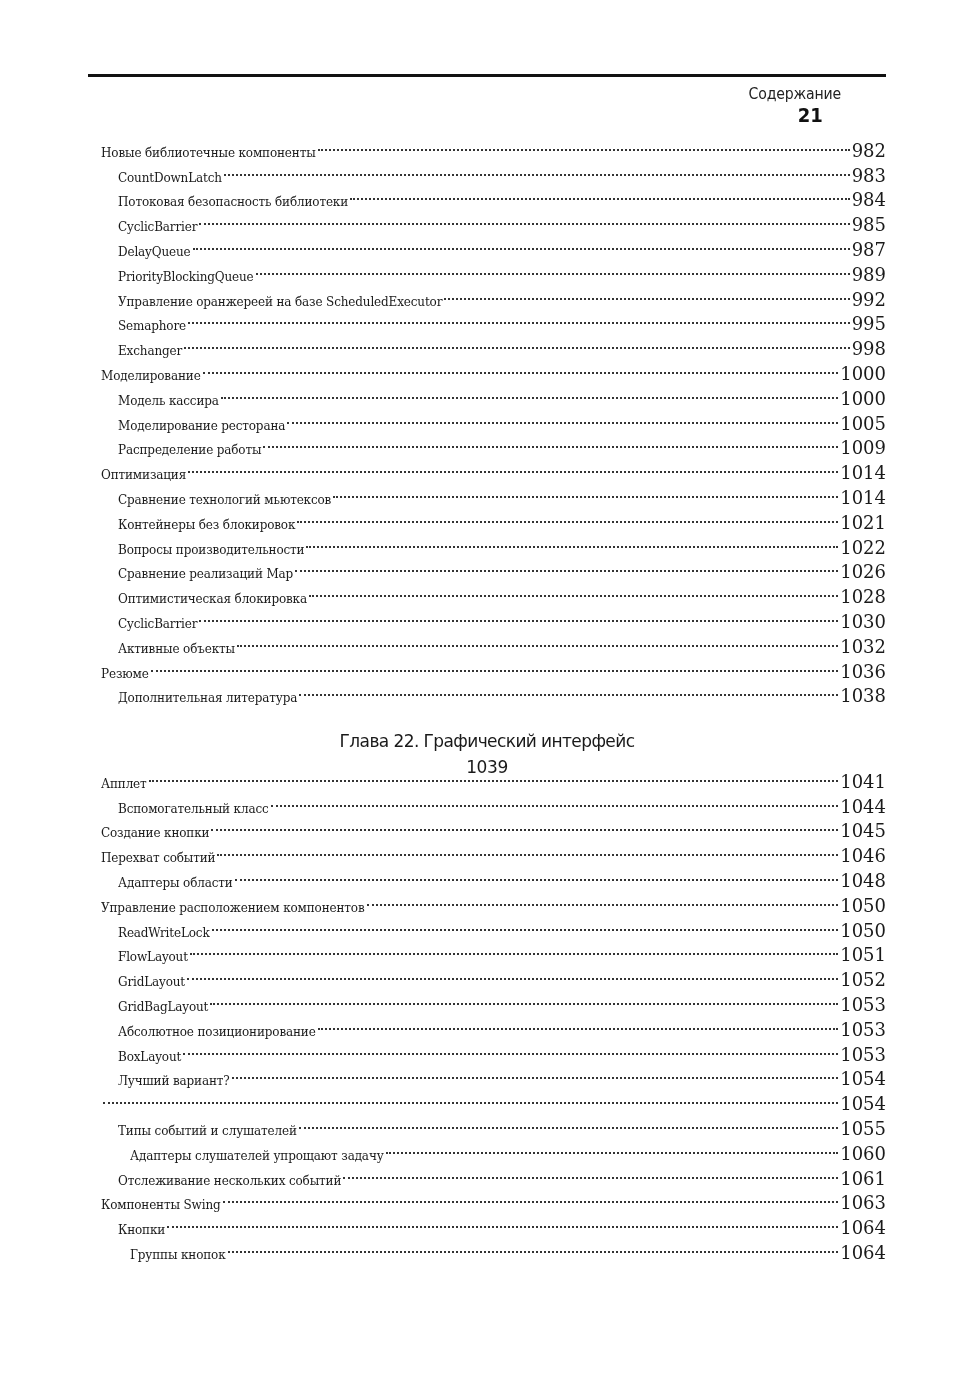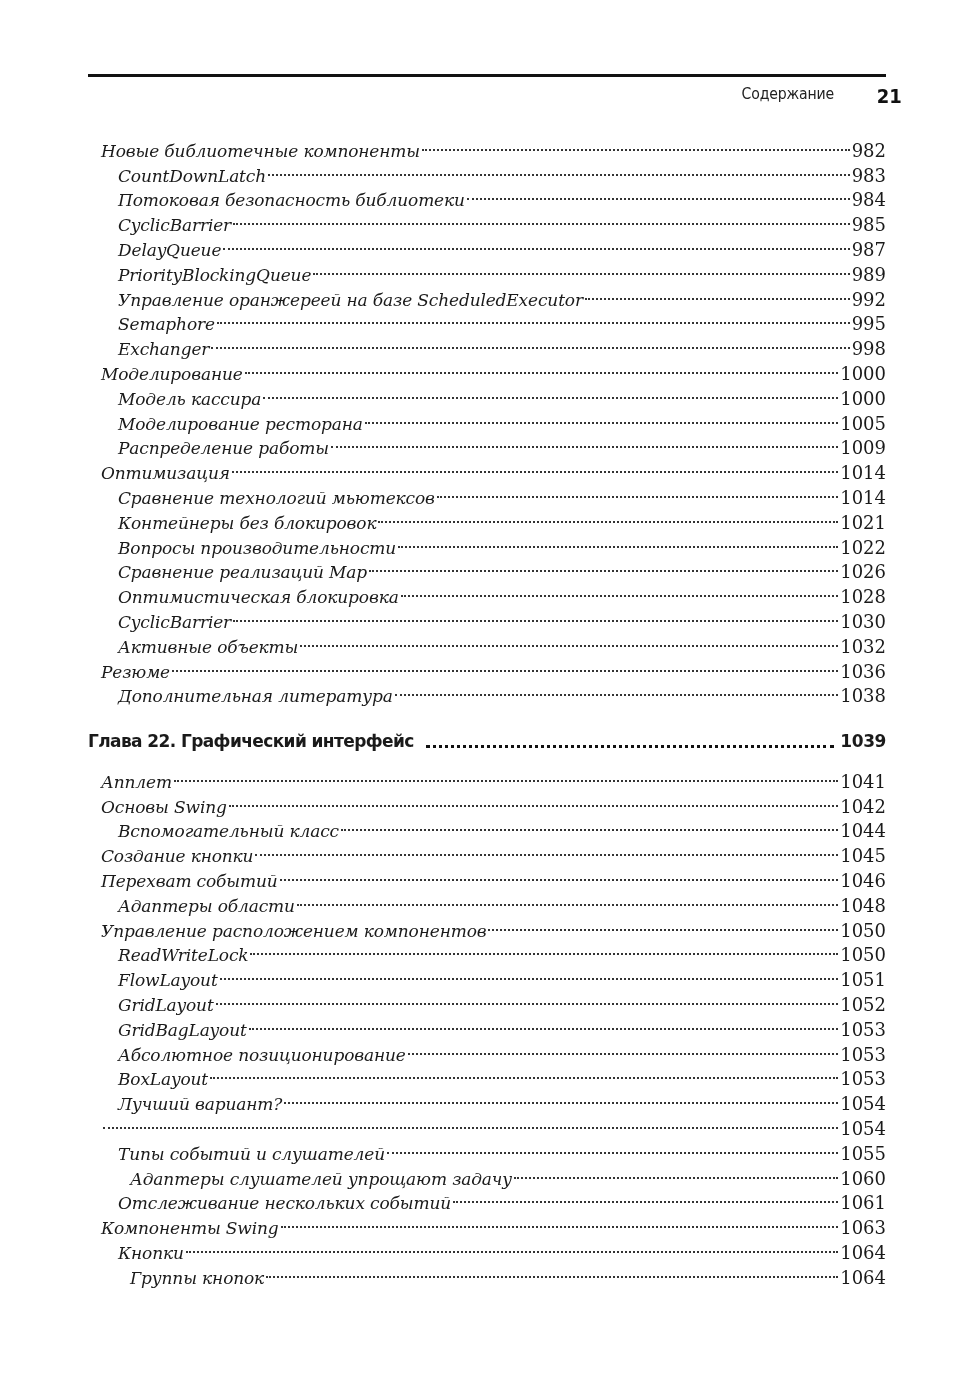--- a/index.html
+++ b/index.html
@@ -1,32 +1,32 @@
 <!DOCTYPE html>
 <html><head>
 <meta charset="utf-8">
 <style>
   html, body { margin: 0; padding: 0; background: #ffffff; }
   body { width: 974px; height: 1376px; position: relative; overflow: hidden; color: #1a1a1a; }
   .rule { position: absolute; left: 88px; top: 74px; width: 798px; height: 3px; background: #111; }
-  .running-head { position: absolute; top: 84px; right: 72px; display: flex; align-items: flex-start; gap: 0; }
+  .running-head { position: absolute; top: 84px; right: 93px; display: flex; align-items: center; gap: 0; flex-direction: column; }
   .rh-title { font-family: "DejaVu Sans", sans-serif; font-size: 16px; color: #222; margin-right: 40px; letter-spacing: -0.2px; transform: scaleX(0.88); transform-origin: right; }
   .rh-page { font-family: "DejaVu Sans", sans-serif; font-weight: bold; font-size: 20px; color: #111; transform: scaleX(0.9); transform-origin: right; }
   .toc { position: absolute; left: 101px; width: 785px; font-family: "DejaVu Serif", serif; font-size: 17.2px; }
   .toc-block-1 { top: 132px; }
   .toc-block-2 { top: 763px; }
   .row { display: flex; align-items: baseline; height: 24.8px; line-height: 24.8px; white-space: nowrap; }
-  .row .t { flex: 0 0 auto; letter-spacing: -0.15px; font-size: 17px; transform-origin: left; font-style: italic; }
+  .row .t { flex: 0 0 auto; letter-spacing: -0.15px; font-size: 12px; transform-origin: left; }
   .row .dots { flex: 1 1 auto; overflow: hidden; margin: 0 2px; position: relative; height: 24.8px; }
   .row .dots::before { content: ""; position: absolute; left: 0; right: 0; bottom: 6px; border-bottom: 2px dotted #333; }
   .row .p { flex: 0 0 auto; text-align: right; min-width: 34px; font-size: 18px; }
   .lvl1 { padding-left: 0; }
   .lvl2 { padding-left: 17px; }
   .lvl3 { padding-left: 29px; justify-content: space-between; }
-  .chapter { position: absolute; left: 88px; top: 728px; width: 798px; display: flex; align-items: center; font-family: "DejaVu Sans", sans-serif; font-weight: bold; font-size: 17px; height: 26px; line-height: 26px; }
+  .chapter { position: absolute; left: 88px; top: 728px; width: 798px; display: flex; align-items: center; font-family: "DejaVu Sans", sans-serif; font-weight: normal; font-size: 17px; height: 26px; line-height: 26px; flex-direction: column; }
   .chapter .t { flex: 0 0 auto; letter-spacing: -0.6px; }
   .chapter .dots { flex: 1 1 auto; position: relative; height: 26px; margin: 0 6px 0 12px; }
   .chapter .dots::before { content: ""; position: absolute; left: 0; right: 0; bottom: 6px; border-bottom: 3px dotted #111; }
   .chapter .p { flex: 0 0 auto; letter-spacing: -0.4px; }
 </style>
 </head>
 <body>
 
 <div class="rule"></div>
 <div class="running-head">
@@ -157,25 +157,20 @@
   <span class="dots"></span>
   <span class="p">1039</span>
 </div>
 
 <div class="toc toc-block-2" id="toc-bottom">
     <div class="row lvl1">
       <span class="t">Апплет</span>
       <span class="dots"></span>
       <span class="p">1041</span>
     </div>
-    <div class="row lvl1">
-      <span class="t">Основы Swing</span>
-      <span class="dots"></span>
-      <span class="p">1042</span>
-    </div>
     <div class="row lvl2">
       <span class="t">Вспомогательный класс</span>
       <span class="dots"></span>
       <span class="p">1044</span>
     </div>
     <div class="row lvl1">
       <span class="t">Создание кнопки</span>
       <span class="dots"></span>
       <span class="p">1045</span>
     </div>

